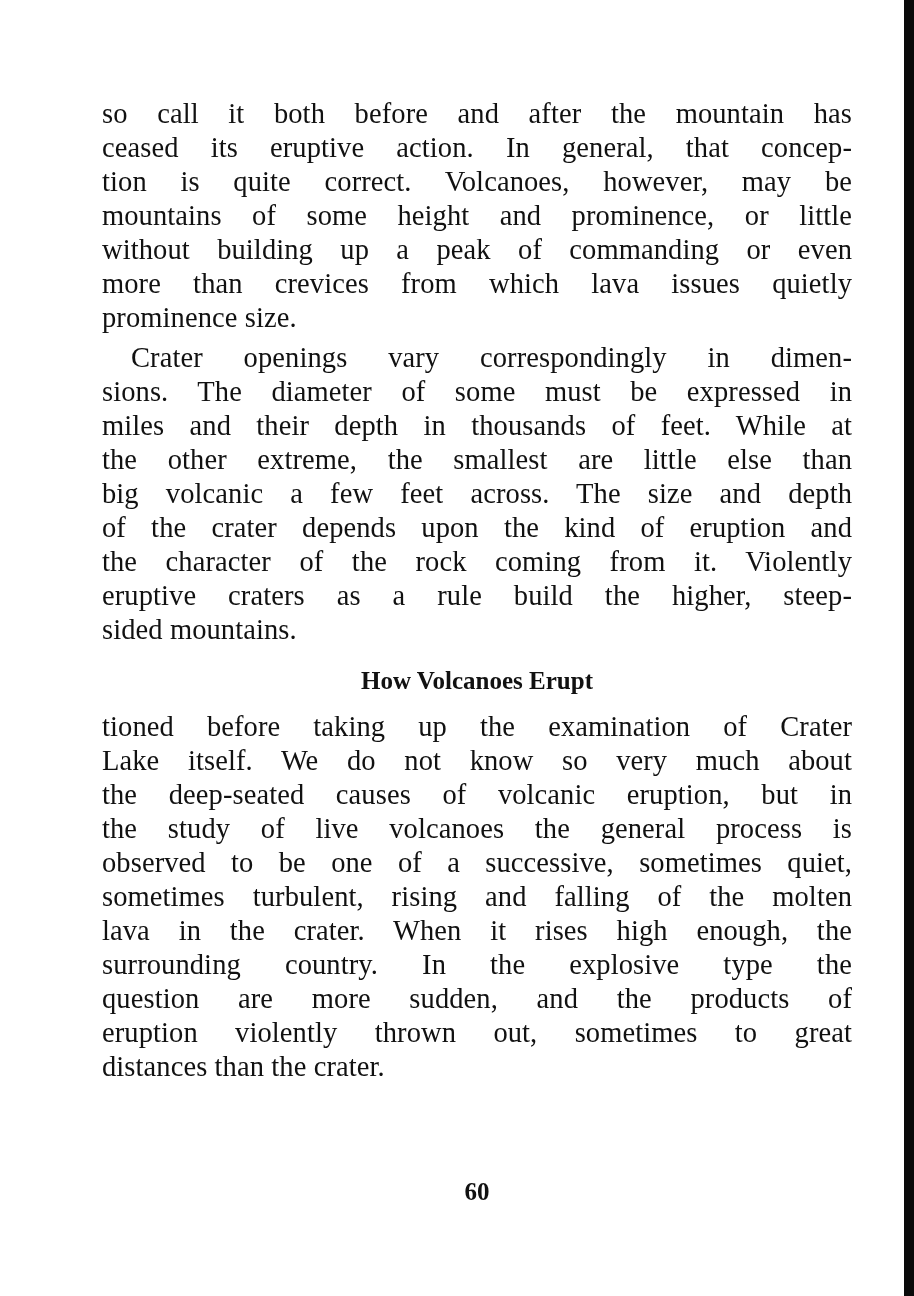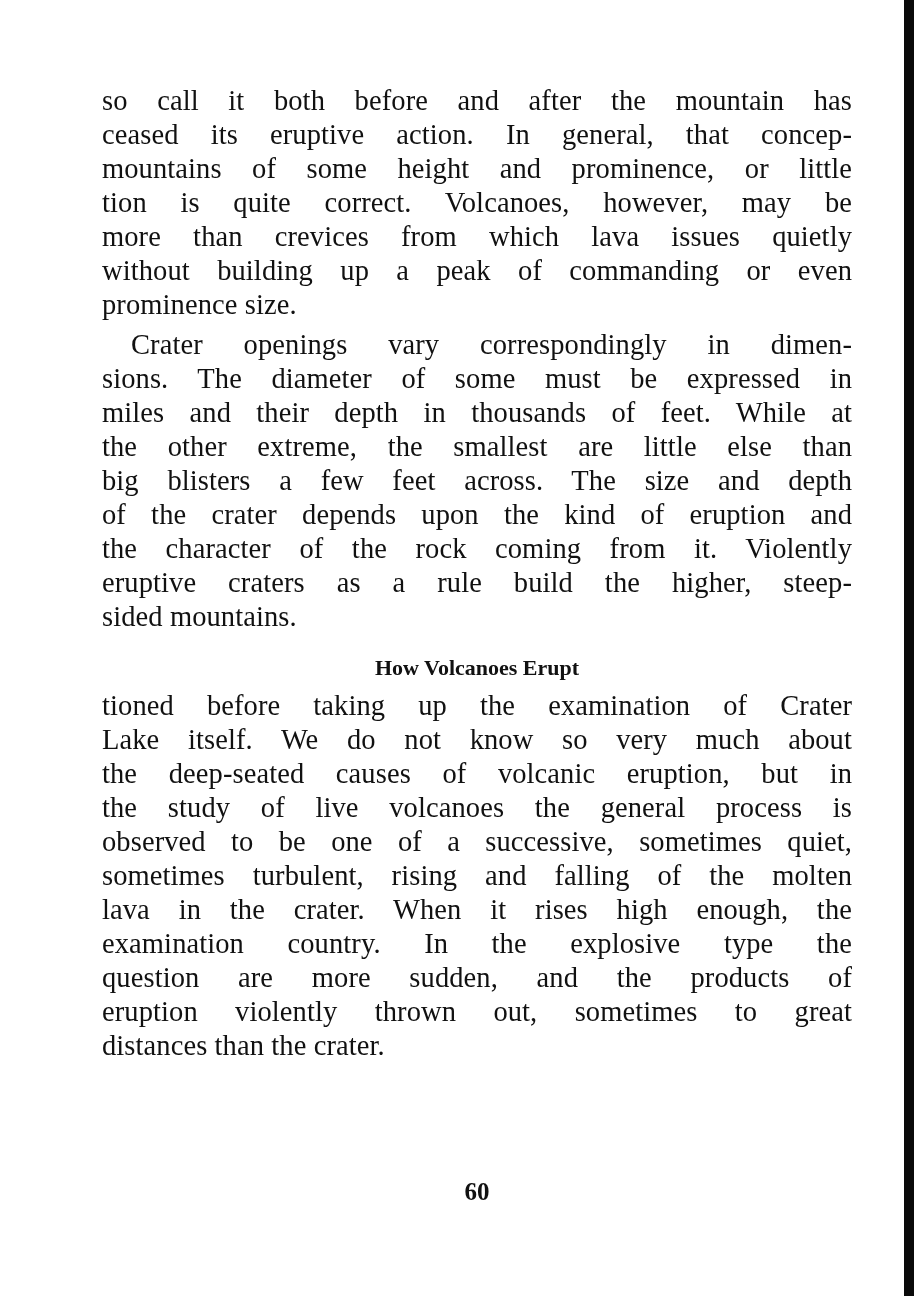--- a/index.html
+++ b/index.html
@@ -4,76 +4,76 @@
 <style>
   html, body { margin: 0; padding: 0; }
   body {
     width: 914px; height: 1296px; background: #ffffff; position: relative; overflow: hidden;
     font-family: "Liberation Serif", "DejaVu Serif", serif; color: #111;
   }
   .edge {
     position: absolute; top: 0; right: 0; width: 10px; height: 1296px; background: #0a0a0a;
   }
   .page {
-    position: absolute; left: 102px; top: 84px; width: 750px;
+    position: absolute; left: 102px; top: 97px; width: 750px;
   }
   .line {
     font-size: 28.5px; line-height: 34px; height: 34px; white-space: nowrap;
     text-align: justify; text-align-last: justify; letter-spacing: 0.1px;
   }
   .line.last { text-align-last: left; }
   .line.indent { padding-left: 29px; }
   .heading {
-    font-weight: bold; font-size: 22px; line-height: 34px; height: 34px; text-align: center;
-    margin-top: 17px; margin-bottom: 4px;
+    font-weight: bold; font-size: 25px; line-height: 34px; height: 34px; text-align: center;
+    margin-top: 17px; margin-bottom: 12px;
   }
   .para-gap { height: 6px; }
   .folio {
     position: absolute; top: 1178px; left: 0; width: 954px; text-align: center;
     font-size: 25px; font-weight: bold;
   }
 </style>
 </head>
 <body>
 
 <div class="edge"></div>
 
 <div class="page">
   <div>
     <div class="line">so call it both before and after the mountain has</div>
     <div class="line">ceased its eruptive action.  In general, that concep-</div>
+    <div class="line">tion is quite correct.  Volcanoes, however, may be</div>
     <div class="line">mountains of some height and prominence, or little</div>
-    <div class="line">tion is quite correct.  Volcanoes, however, may be</div>
+    <div class="line">without building up a peak of commanding or even</div>
     <div class="line">more than crevices from which lava issues quietly</div>
-    <div class="line">without building up a peak of commanding or even</div>
     <div class="line last">prominence size.</div>
   </div>
   <div class="para-gap"></div>
   <div>
     <div class="line indent">Crater openings vary correspondingly in dimen-</div>
     <div class="line">sions.  The diameter of some must be expressed in</div>
     <div class="line">miles and their depth in thousands of feet.  While at</div>
     <div class="line">the other extreme, the smallest are little else than</div>
-    <div class="line">big blisters a few feet across.  The size and depth</div>
+    <div class="line">big volcanic a few feet across.  The size and depth</div>
     <div class="line">of the crater depends upon the kind of eruption and</div>
     <div class="line">the character of the rock coming from it.  Violently</div>
     <div class="line">eruptive craters as a rule build the higher, steep-</div>
     <div class="line last">sided mountains.</div>
   </div>
 
   <div class="heading">How Volcanoes Erupt</div>
 
   <div>
     <div class="line">tioned before taking up the examination of Crater</div>
     <div class="line">Lake itself.  We do not know so very much about</div>
     <div class="line">the deep-seated causes of volcanic eruption, but in</div>
     <div class="line">the study of live volcanoes the general process is</div>
     <div class="line">observed to be one of a successive, sometimes quiet,</div>
     <div class="line">sometimes turbulent, rising and falling of the molten</div>
     <div class="line">lava in the crater.  When it rises high enough, the</div>
-    <div class="line">examination country.  In the explosive type the</div>
+    <div class="line">surrounding country.  In the explosive type the</div>
     <div class="line">question are more sudden, and the products of</div>
     <div class="line">eruption violently thrown out, sometimes to great</div>
     <div class="line last">distances than the crater.</div>
   </div>
 </div>
 
 <div class="folio">60</div>
 
 </body></html>

